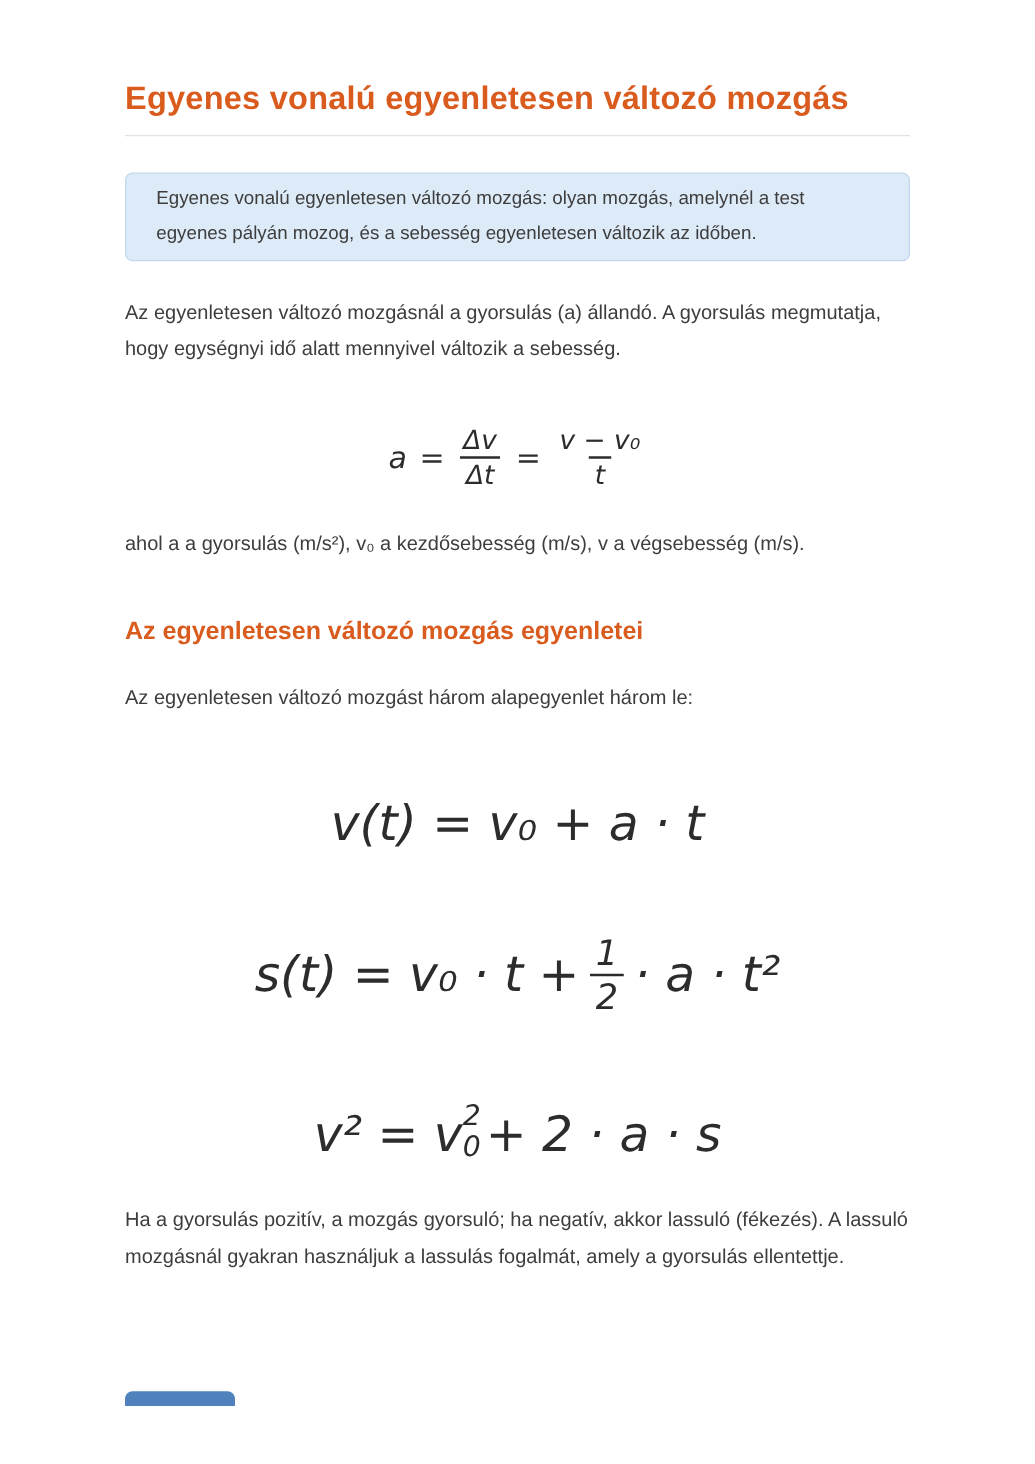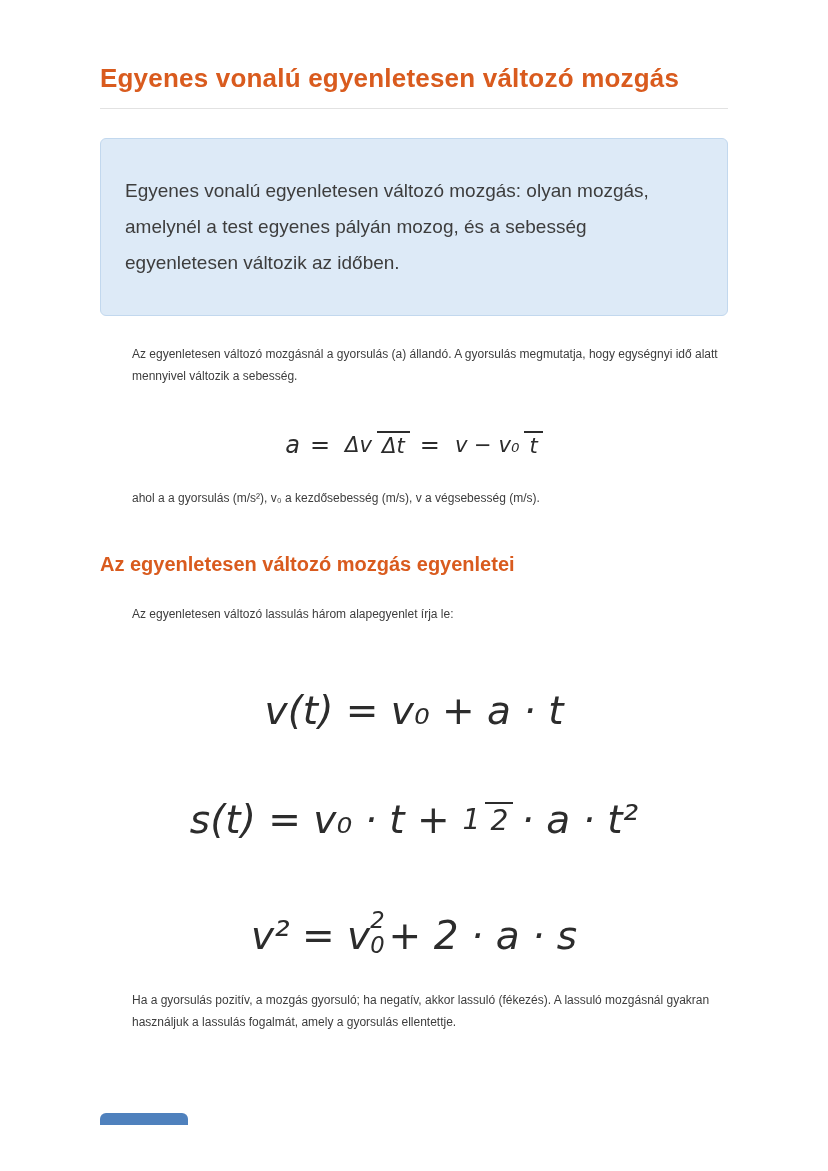--- a/index.html
+++ b/index.html
@@ -24,39 +24,38 @@
     letter-spacing: 0.2px;
     line-height: 1.25;
   }
   .title-divider {
     border: none;
     border-top: 1px solid #e2e2e2;
     margin-top: 13px;
   }
   .callout {
     border-radius: 6px;
-    padding: 34px 24px;
-    font-size: 19px;
+    padding: 6px 24px;
+    font-size: 15px;
     line-height: 1.9;
   }
   .callout.blue {
     background: #ddeaf7;
     border: 1px solid #c2d8ee;
     margin-top: 29px;
   }
   .callout.green {
     background: #e7f6ee;
     border: 1px solid #c8e8d6;
     margin-top: 46px;
   }
   .para {
-    font-size: 12px;
+    font-size: 16px;
     line-height: 1.85;
     margin-top: 27px;
-    margin-left: 32px;
   }
   .section-heading {
     color: #d95b1e;
     font-size: 20px;
     font-weight: 700;
     margin-top: 44px;
   }
   .math {
     font-family: "DejaVu Sans", sans-serif;
     font-style: italic;
@@ -67,21 +66,21 @@
     text-align: center;
   }
   .formula-acc {
     font-size: 24px;
     margin-top: 44px;
     margin-bottom: 6px;
   }
   .formula-acc .eqsign { margin: 0 10px; }
   .frac {
     display: inline-flex;
-    flex-direction: row;
+    flex-direction: column;
     align-items: center;
     vertical-align: middle;
     font-size: 0.88em;
     line-height: 1.25;
   }
   .frac .den { border-top: 2px solid #2c2c2c; }
   .frac .num, .frac .den { padding: 0 5px; }
   .equation { font-size: 39px; }
   .eq-velocity { margin-top: 63px; }
   .eq-distance { margin-top: 64px; justify-content: center; }
@@ -133,21 +132,21 @@
     <span class="frac">
       <span class="num">v − v₀</span>
       <span class="den">t</span>
     </span>
   </div>
 
   <p class="para">ahol a a gyorsulás (m/s²), v₀ a kezdősebesség (m/s), v a végsebesség (m/s).</p>
 
   <h2 class="section-heading">Az egyenletesen változó mozgás egyenletei</h2>
 
-  <p class="para">Az egyenletesen változó lassulás három alapegyenlet írja le:</p>
+  <p class="para">Az egyenletesen változó mozgást három alapegyenlet három le:</p>
 
   <div class="math equation eq-velocity">
     <span>v(t) = v₀ + a · t</span>
   </div>
 
   <div class="math equation eq-distance">
     <span>s(t) = v₀ · t +</span>
     <span class="frac">
       <span class="num">1</span>
       <span class="den">2</span>

